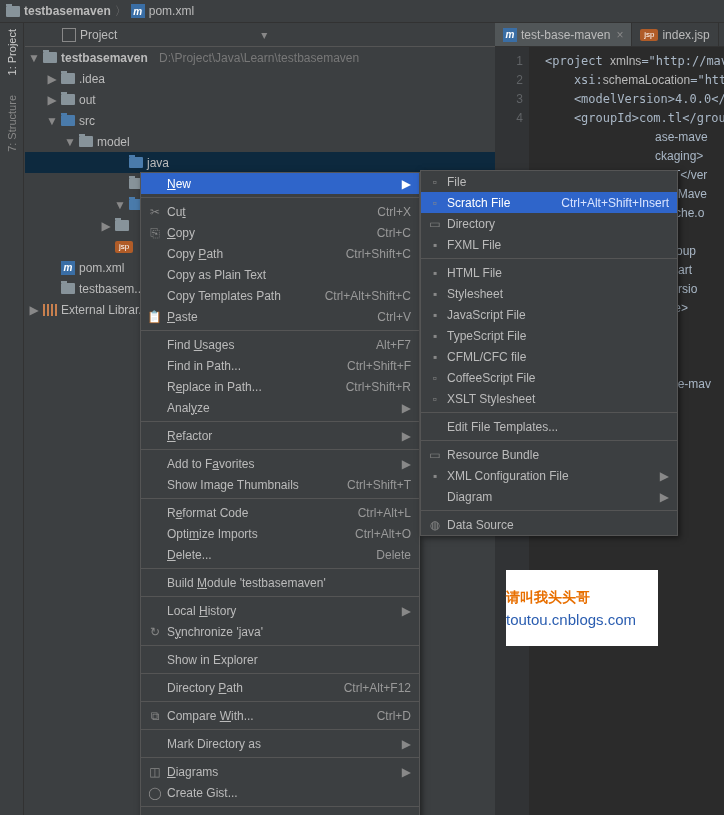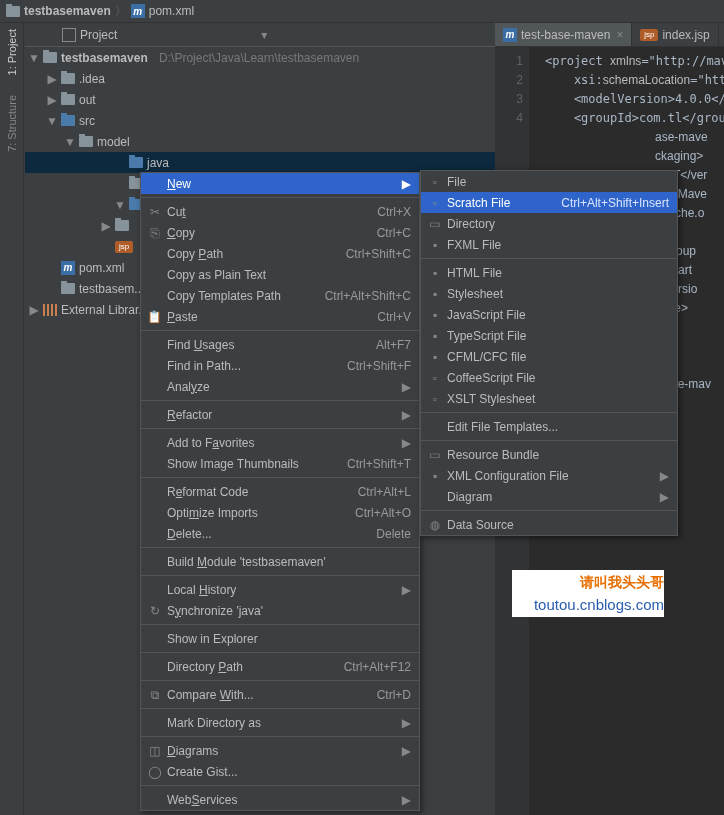--- a/index.html
+++ b/index.html
@@ -47,21 +47,21 @@
   .menu-row.has-icon { padding-left: 6px; }
   .menu-row .micon { width:16px; margin-right:4px; display:inline-flex; justify-content:center; color:#888; }
   .menu-row.highlight { background: #2f65ca; color: #fff; }
   .menu-row .shortcut { margin-left: auto; color: #999; }
   .menu-row.highlight .shortcut { color:#d9e4ff; }
   .menu-row .sub-arrow { margin-left:auto; color:#888; }
   .menu-row.highlight .sub-arrow { color:#fff; }
   .menu-sep { height:1px; background:#555; margin:3px 0; }
   .mn { text-decoration: underline; }
 
-  .watermark { position:absolute; top:570px; left:506px; width:152px; height:47px; background:#fff; display:flex; flex-direction:column; align-items:flex-end; justify-content:center; z-index:40;margin-left:6px; }
+  .watermark { position:absolute; top:570px; left:506px; width:152px; height:76px; background:#fff; display:flex; flex-direction:column; align-items:flex-start; justify-content:center; z-index:40; }
   .watermark .line1 { color:#e86f00; font-weight:bold; font-size:14px; font-family:SimSun,sans-serif; }
   .watermark .line2 { color:#2a5db0; font-size:15px; margin-top:4px; }
 </style>
 </head>
 <body>
 
 <div class="breadcrumb">
   <span class="folder-icon"></span>
   <span class="label bold">testbasemaven</span>
   <span class="sep">〉</span>
@@ -228,20 +228,24 @@
     <div class="menu-sep"></div>
     <div class="menu-row">
       <span>Find <span class="mn">U</span>sages</span>
       <span class="shortcut">Alt+F7</span>
     </div>
     <div class="menu-row">
       <span>Find in Path...</span>
       <span class="shortcut">Ctrl+Shift+F</span>
     </div>
     <div class="menu-row">
+      <span>R<span class="mn">e</span>place in Path...</span>
+      <span class="shortcut">Ctrl+Shift+R</span>
+    </div>
+    <div class="menu-row">
       <span>Anal<span class="mn">y</span>ze</span>
       <span class="sub-arrow">▶</span>
     </div>
     <div class="menu-sep"></div>
     <div class="menu-row">
       <span><span class="mn">R</span>efactor</span>
       <span class="sub-arrow">▶</span>
     </div>
     <div class="menu-sep"></div>
     <div class="menu-row">

